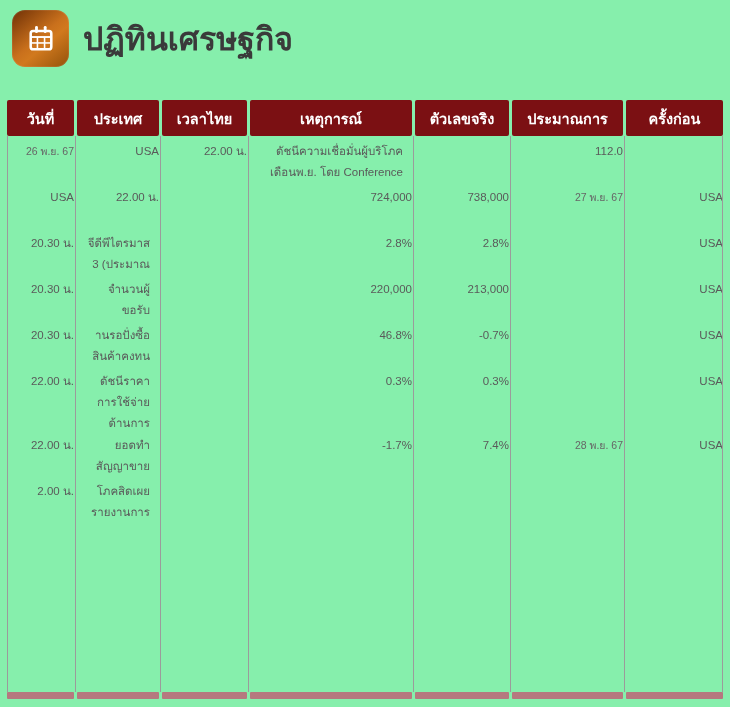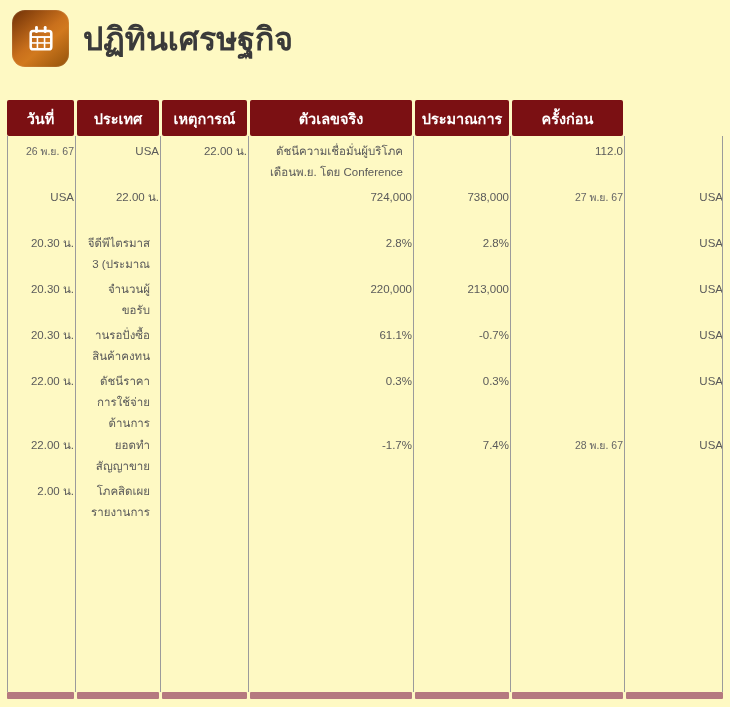--- a/index.html
+++ b/index.html
@@ -1,21 +1,21 @@
 <!DOCTYPE html>
 <html><head>
 <meta charset="utf-8">
 <style>
   * { margin:0; padding:0; box-sizing:border-box; }
   html,body { background:#ffffff; }
   body {
     font-family:"Liberation Sans","DejaVu Sans",sans-serif;
     width:730px; height:707px; position:relative; overflow:hidden;
   }
-  .page { width:730px; height:707px; position:relative; background:#fef9c3; }
+  .page { width:730px; height:707px; position:relative; background:#86efac; }
 
   
   .page-header { position:absolute; top:10px; left:12px; display:flex; align-items:center; gap:14px; }
   .app-icon {
     width:57px; height:57px; border-radius:13px;
     background:linear-gradient(140deg,#6f3006 0%,#c9701c 48%,#d1791e 60%,#93520a 100%);
     display:flex; align-items:center; justify-content:center;
     box-shadow:inset 0 0 0 1px rgba(255,255,255,0.08);
   }
   .app-icon svg { display:block; }
@@ -76,20 +76,21 @@
       </svg>
     </div>
     <h1 class="page-title">ปฏิทินเศรษฐกิจ</h1>
   </div>
 
   <div class="table">
 
     <div class="thead grid7">
       <div class="th">วันที่</div>
       <div class="th">ประเทศ</div>
+      <div class="th">เวลาไทย</div>
       <div class="th">เหตุการณ์</div>
       <div class="th">ตัวเลขจริง</div>
       <div class="th">ประมาณการ</div>
       <div class="th">ครั้งก่อน</div>
     </div>
 
     <div class="tbody grid7" id="tbody">
   <div class="cell c-date">26 พ.ย. 67</div>
   <div class="cell c-country">USA</div>
   <div class="cell c-time">22.00 น.</div>
@@ -118,21 +119,21 @@
   <div class="cell c-event">จำนวนผู้ขอรับสวัสดิการว่างงานรายสัปดาห์</div>
   <div class="cell c-actual"></div>
   <div class="cell c-forecast">220,000</div>
   <div class="cell c-previous">213,000</div>
 
   <div class="cell c-date"></div>
   <div class="cell c-country">USA</div>
   <div class="cell c-time">20.30 น.</div>
   <div class="cell c-event">านรอปั่งซื้อสินค้าคงทนเดือน ต.ค.(m/m)</div>
   <div class="cell c-actual"></div>
-  <div class="cell c-forecast">61.1%</div>
+  <div class="cell c-forecast">46.8%</div>
   <div class="cell c-previous">-0.7%</div>
 
   <div class="cell c-date"></div>
   <div class="cell c-country">USA</div>
   <div class="cell c-time">22.00 น.</div>
   <div class="cell c-event">ดัชนีราคาการใช้จ่ายด้านการบริโภคส่วนบุคคล (PCE) พื้นฐานเดือนต.ค. (m/m)</div>
   <div class="cell c-actual"></div>
   <div class="cell c-forecast">0.3%</div>
   <div class="cell c-previous">0.3%</div>
 

